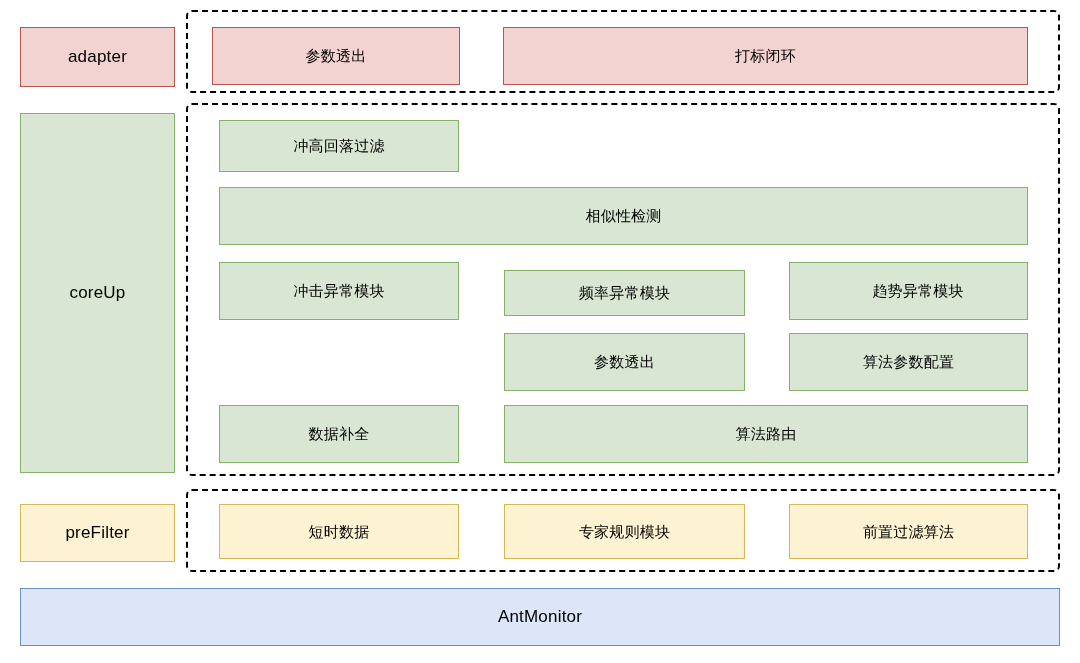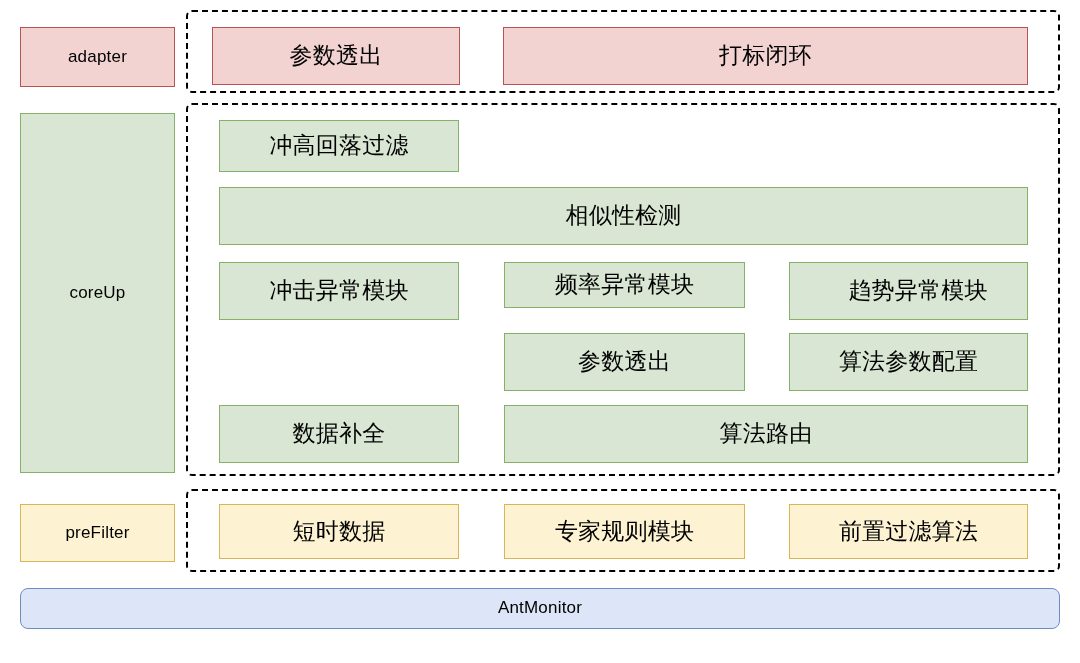--- a/index.html
+++ b/index.html
@@ -20,21 +20,21 @@
     height: 663px;
     background: #ffffff;
   }
   .box {
     position: absolute;
     box-sizing: border-box;
     display: flex;
     align-items: center;
     justify-content: center;
     text-align: center;
-    font-size: 23px;
+    font-size: 15px;
     line-height: 1.2;
     border-width: 1px;
     border-style: solid;
     letter-spacing: 0.2px;
   }
   .dashgroup {
     position: absolute;
     box-sizing: border-box;
     border: 2px dashed #000000;
     border-radius: 6px;
@@ -76,21 +76,21 @@
   <div class="box green lbl-latin" style="left:20px; top:113px; width:155px; height:360px;">coreUp</div>
 
   <div class="dashgroup" style="left:186px; top:103px; width:874px; height:373px;"></div>
 
   <div class="box green" style="left:219px; top:120px; width:240px; height:52px;">冲高回落过滤</div>
 
   <div class="box green" style="left:219px; top:187px; width:809px; height:58px;">相似性检测</div>
 
   <div class="box green" style="left:219px; top:262px; width:240px; height:58px;">冲击异常模块</div>
 
-  <div class="box green" style="left:504px; top:262px; width:241px; height:46px;">频率异常模块</div>
+  <div class="box green" style="left:504px; top:270px; width:241px; height:46px;">频率异常模块</div>
 
   <div class="box green" style="left:789px; top:262px; width:239px; height:58px;padding-left:19px;">趋势异常模块</div>
 
   <div class="box green" style="left:504px; top:333px; width:241px; height:58px;">参数透出</div>
 
   <div class="box green" style="left:789px; top:333px; width:239px; height:58px;">算法参数配置</div>
 
   <div class="box green" style="left:504px; top:405px; width:524px; height:58px;">算法路由</div>
 
   <div class="box green" style="left:219px; top:405px; width:240px; height:58px;">数据补全</div>
@@ -98,15 +98,15 @@
   <div class="box yellow lbl-latin" style="left:20px; top:504px; width:155px; height:58px;">preFilter</div>
 
   <div class="dashgroup" style="left:186px; top:489px; width:874px; height:83px;"></div>
 
   <div class="box yellow" style="left:219px; top:504px; width:240px; height:55px;">短时数据</div>
 
   <div class="box yellow" style="left:504px; top:504px; width:241px; height:55px;">专家规则模块</div>
 
   <div class="box yellow" style="left:789px; top:504px; width:239px; height:55px;">前置过滤算法</div>
 
-  <div class="box blue lbl-latin" style="left:20px; top:588px; width:1040px; height:41px;border-radius:8px;">AntMonitor</div>
+  <div class="box blue lbl-latin" style="left:20px; top:588px; width:1040px; height:58px;">AntMonitor</div>
 
 </div>
 
 </body></html>

